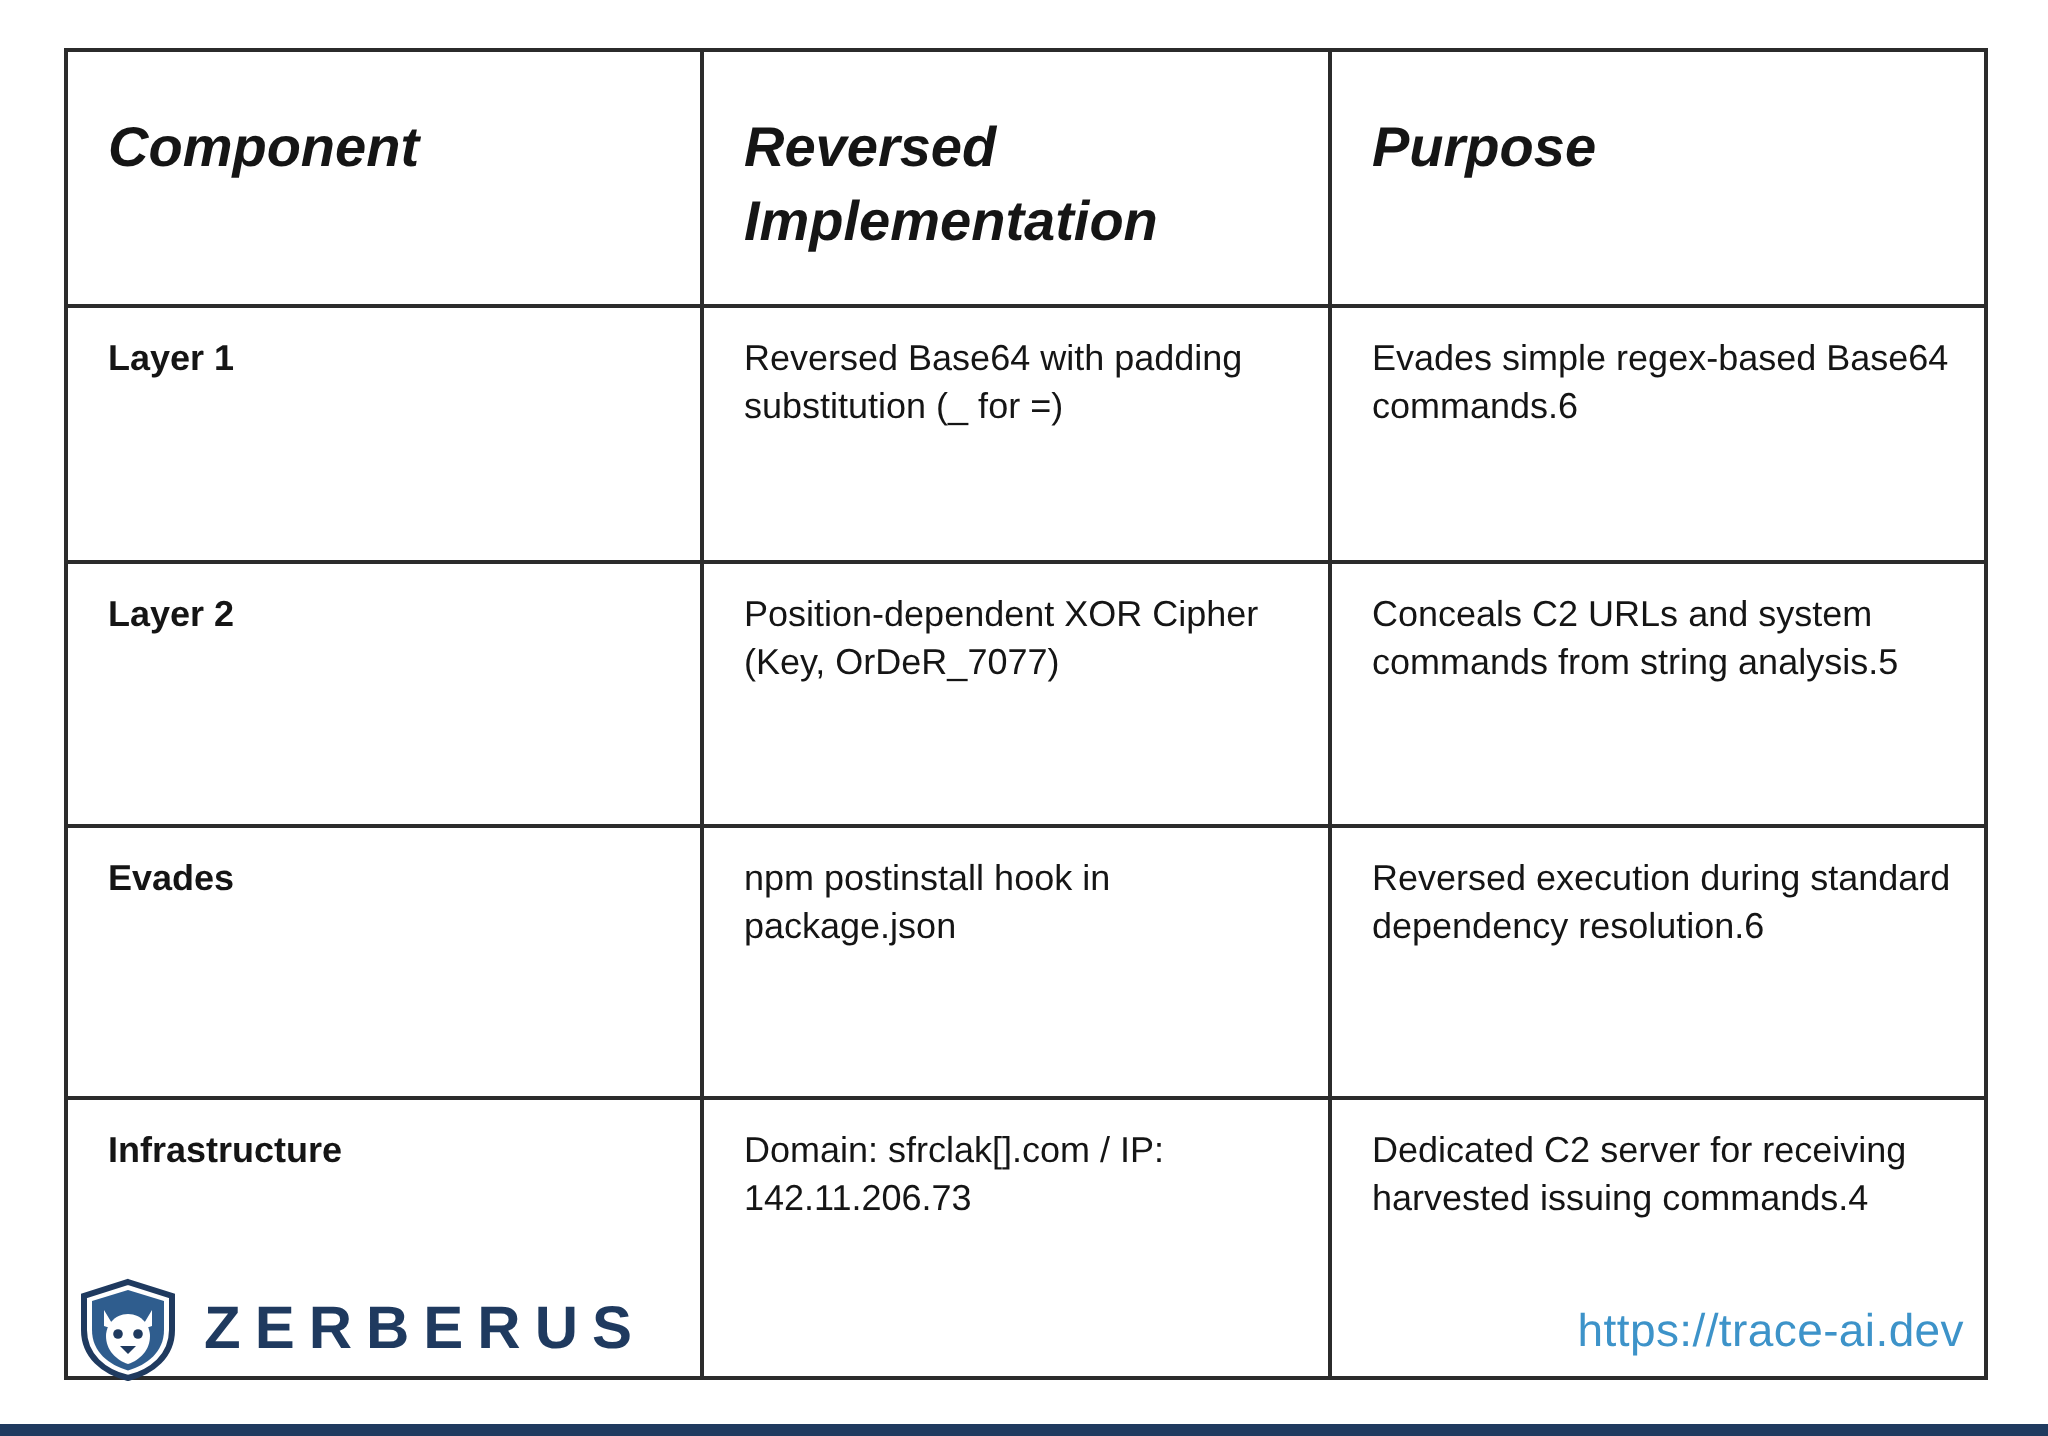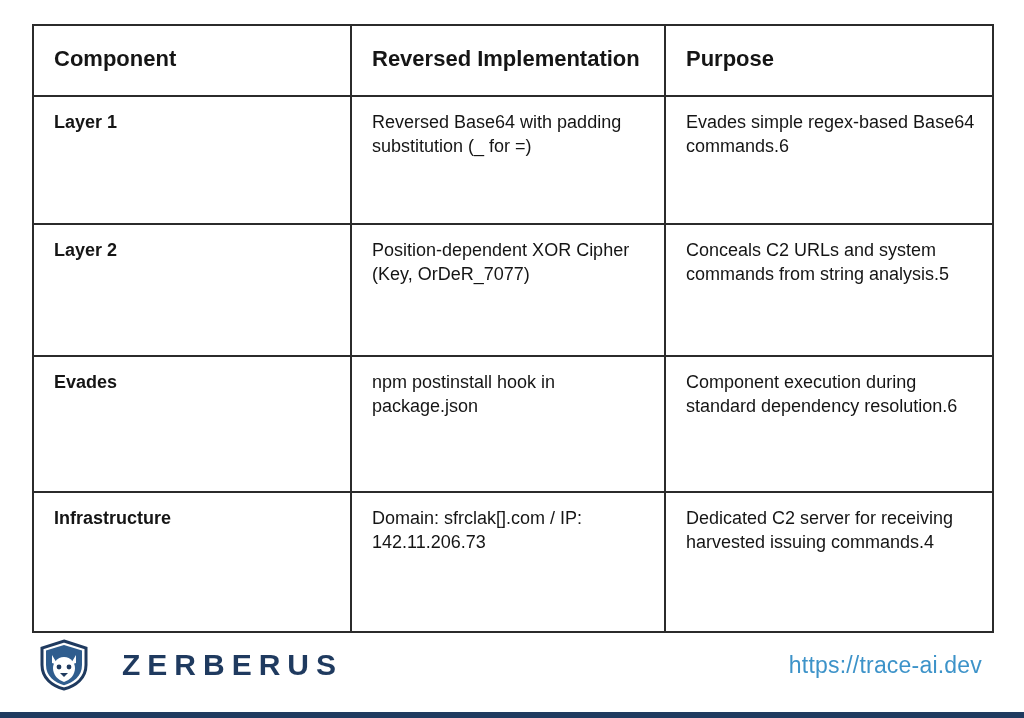--- a/index.html
+++ b/index.html
@@ -38,23 +38,24 @@
     font-size: 18px;
     line-height: 1.32;
     color: #151515;
   }
   table.matrix col.c1 { width: 318px; }
   table.matrix col.c2 { width: 314px; }
   table.matrix col.c3 { width: 328px; }
 
   table.matrix tr.header td {
     font-weight: bold;
-    font-size: 22px;
-    padding-top: 18px;
+    font-size: 28px;
+    padding-top: 30px;
     padding-bottom: 22px;
+    font-style: italic;
   }
   td.label {
     font-weight: bold;
   }
   tr.r1 td { height: 96px; }
   tr.r2 td { height: 100px; }
   tr.r3 td { height: 104px; }
   tr.r4 td { height: 108px; }
 
   .footer {
@@ -63,21 +64,21 @@
     right: 32px;
     bottom: 20px;
     height: 66px;
     display: flex;
     align-items: center;
     justify-content: space-between;
   }
   .brand {
     display: flex;
     align-items: center;
-    gap: 32px;
+    gap: 12px;
     padding-left: 6px;
   }
   .brand-mark {
     width: 52px;
     height: 52px;
     display: block;
   }
   .brand-name {
     font-size: 30px;
     letter-spacing: 7px;
@@ -125,21 +126,21 @@
           <td>Evades simple regex-based Base64 commands.6</td>
         </tr>
         <tr class="r2">
           <td class="label">Layer 2</td>
           <td>Position-dependent XOR Cipher (Key, OrDeR_7077)</td>
           <td>Conceals C2 URLs and system commands from string analysis.5</td>
         </tr>
         <tr class="r3">
           <td class="label">Evades</td>
           <td>npm postinstall hook in package.json</td>
-          <td>Component execution during standard dependency resolution.6</td>
+          <td>Reversed execution during standard dependency resolution.6</td>
         </tr>
         <tr class="r4">
           <td class="label">Infrastructure</td>
           <td>Domain: sfrclak[].com / IP: 142.11.206.73</td>
           <td>Dedicated C2 server for receiving harvested issuing commands.4</td>
         </tr>
       </tbody>
     </table>
   </div>
 

